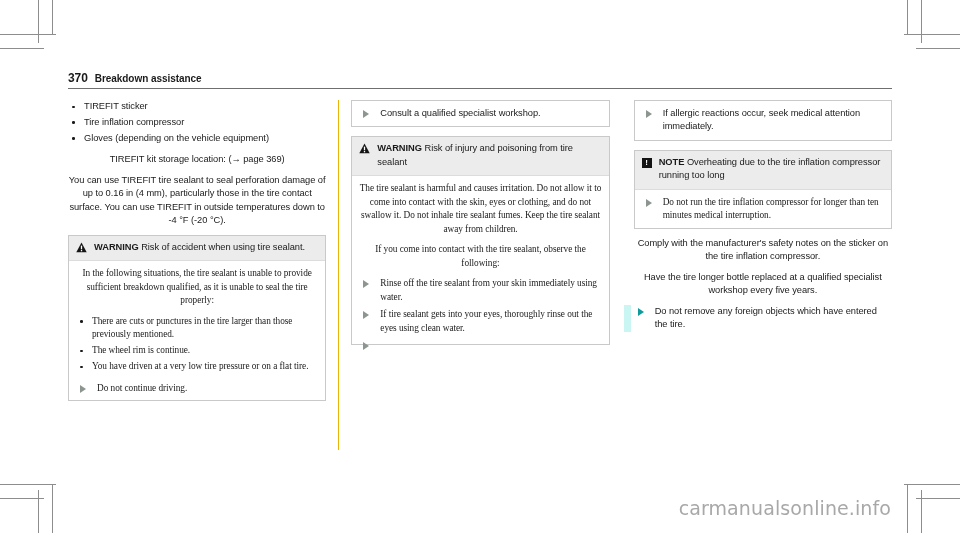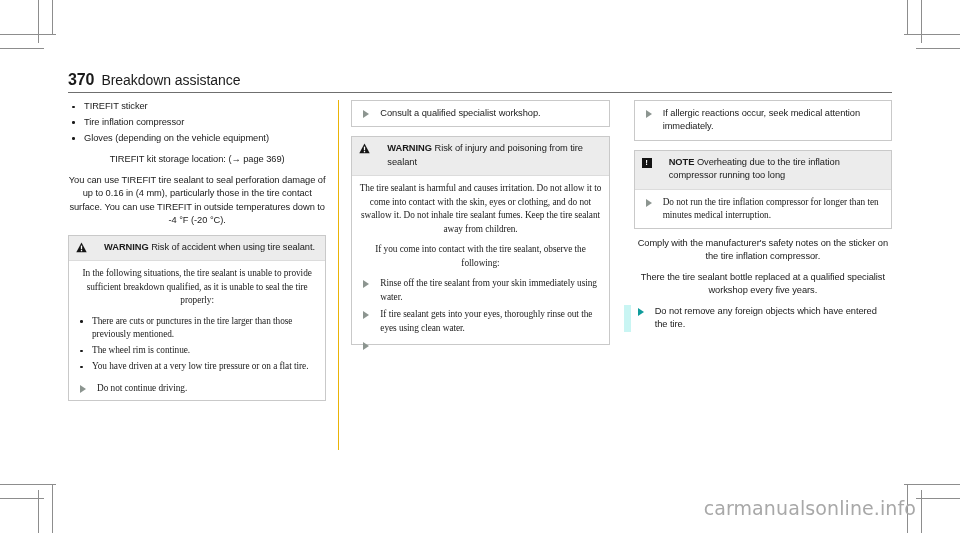--- a/index.html
+++ b/index.html
@@ -54,27 +54,27 @@
     top: 71px;
     width: 824px;
   }
   .page-header .hdr-row {
     display: flex;
     align-items: baseline;
     gap: 7px;
     padding-bottom: 3px;
   }
   .page-header .folio {
-    font-size: 16px;
+    font-size: 12px;
     font-weight: bold;
     letter-spacing: -0.1px;
   }
   .page-header .chapter {
-    font-size: 14px;
-    font-weight: normal;
+    font-size: 10px;
+    font-weight: bold;
     letter-spacing: -0.05px;
   }
   .page-header .rule {
     height: 1px;
     background: #6f6f6f;
     width: 100%;
   }
 
   
   .columns {
@@ -149,21 +149,21 @@
   
   .safety-box {
     border: 1px solid #c9c9c9;
     margin: 4px 0 8px 0;
     background: #ffffff;
   }
   .safety-box .band {
     background: #ececec;
     padding: 5px 7px 6px 7px;
     display: flex;
-    gap: 17px;
+    gap: 7px;
     align-items: flex-start;
   }
   .safety-box .band .title {
     font-weight: bold;
     letter-spacing: -0.05px;
   }
   .safety-box .band .headtext {
     letter-spacing: -0.05px;
   }
   .safety-box .body {
@@ -218,21 +218,21 @@
     width: 7px;
     background: #c9f5f3;
   }
 
   
   .pageref-arrow { letter-spacing: -0.05px; }
 
   
   .watermark {
     position: absolute;
-    right: 44px;
+    right: 69px;
     bottom: 14px;
     font-size: 19px;
     color: #a8a8a8;
     letter-spacing: 0.1px;
     font-family: "DejaVu Sans", sans-serif;
     white-space: nowrap;
   }
 </style>
 </head>
 <body>
@@ -351,21 +351,21 @@
         <span><span class="title">NOTE</span> <span class="headtext">Overheating due to the tire inflation compressor running too long</span></span>
       </div>
       <div class="body">
         <ul class="actions">
           <li><span class="tri"></span><span>Do not run the tire inflation compressor for longer than ten minutes medical interruption.</span></li>
         </ul>
       </div>
     </div>
 
     <p>Comply with the manufacturer's safety notes on the sticker on the tire inflation compressor.</p>
-    <p>There the tire sealant bottle replaced at a qualified specialist workshop every five years.</p>
+    <p>Have the tire longer bottle replaced at a qualified specialist workshop every five years.</p>
 
     <div class="changebar-wrap">
       <div class="changebar"></div>
       <ul class="actions teal">
         <li><span class="tri"></span><span>Do not remove any foreign objects which have entered the tire.</span></li>
       </ul>
     </div>
 
   </div>
 

